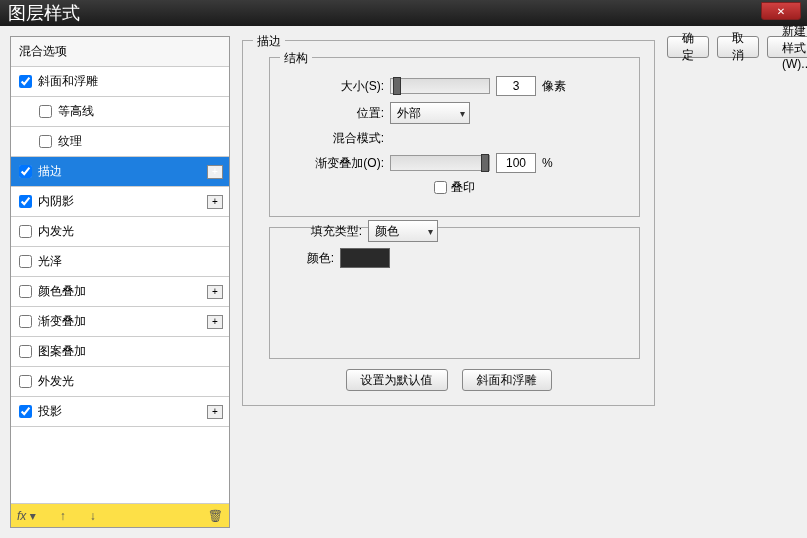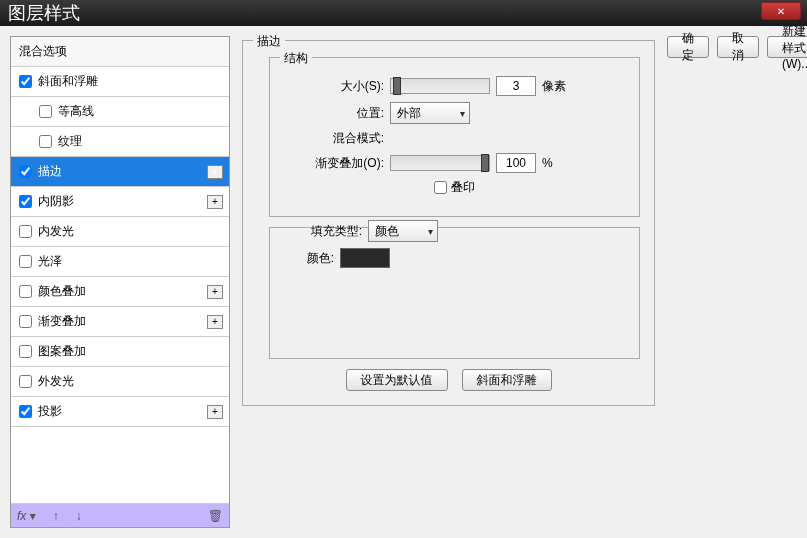--- a/index.html
+++ b/index.html
@@ -9,21 +9,21 @@
 .titlebar-text { font-size: 18px; }
 .close-btn { position: absolute; right: 6px; top: 2px; width: 40px; height: 18px; background: linear-gradient(#d04040,#a02020); border-radius: 0 0 3px 3px; border: 1px solid #802020; display: flex; align-items: center; justify-content: center; color: #fff; font-size: 10px; cursor: pointer; }
 .body { flex: 1; display: flex; padding: 10px; gap: 12px; background: #f0f0f0; }
 .sidebar { width: 220px; background: #fff; border: 1px solid #999; display: flex; flex-direction: column; }
 .side-item { padding: 6px 8px; border-bottom: 1px solid #ccc; display: flex; align-items: center; gap: 6px; cursor: pointer; position: relative; }
 .side-item.header { background: #f7f7f7; font-weight: normal; }
 .side-item.selected { background: #1e7fe0; color: #fff; }
 .side-item input[type=checkbox] { width: 13px; height: 13px; }
 .side-item .indent { width: 14px; display: inline-block; }
 .plus-btn { position: absolute; right: 6px; width: 16px; height: 14px; border: 1px solid #888; background: #f0f0f0; font-size: 10px; line-height: 12px; text-align: center; cursor: pointer; }
-.side-footer { margin-top: auto; height: 24px; border-top: 1px solid #ccc; background: #c4b5fd; display: flex; align-items: center; padding: 0 6px; gap: 17px; }
+.side-footer { margin-top: auto; height: 24px; border-top: 1px solid #ccc; background: #fde047; display: flex; align-items: center; padding: 0 6px; gap: 24px; }
 .side-footer span { cursor: pointer; color: #555; font-size: 12px; }
 .main { flex: 1; position: relative; padding-top: 4px; }
 .fieldset { border: 1px solid #aaa; margin: 0 0 8px 0; padding: 10px 14px 14px 14px; position: relative; }
 .fieldset > .legend { position: absolute; top: -8px; left: 10px; background: #f0f0f0; padding: 0 4px; font-size: 12px; }
 .subfieldset { border: 1px solid #aaa; margin: 6px 0 10px 12px; padding: 12px 14px 14px 14px; position: relative; }
 .subfieldset > .legend { position: absolute; top: -8px; left: 10px; background: #f0f0f0; padding: 0 4px; }
 .row { display: flex; align-items: center; margin: 6px 0; gap: 6px; }
 .row .lbl { width: 100px; text-align: right; }
 .slider { width: 100px; height: 16px; background: linear-gradient(#ddd,#eee); border: 1px solid #999; position: relative; }
 .slider .thumb { position: absolute; top: -2px; width: 8px; height: 18px; background: #666; border: 1px solid #333; }

